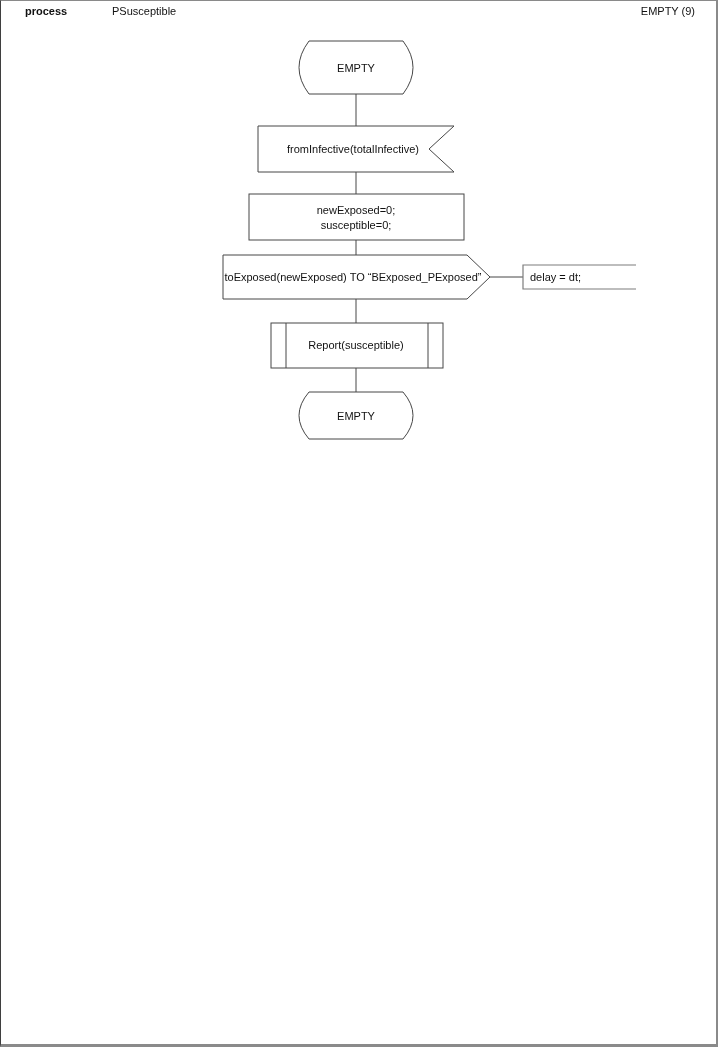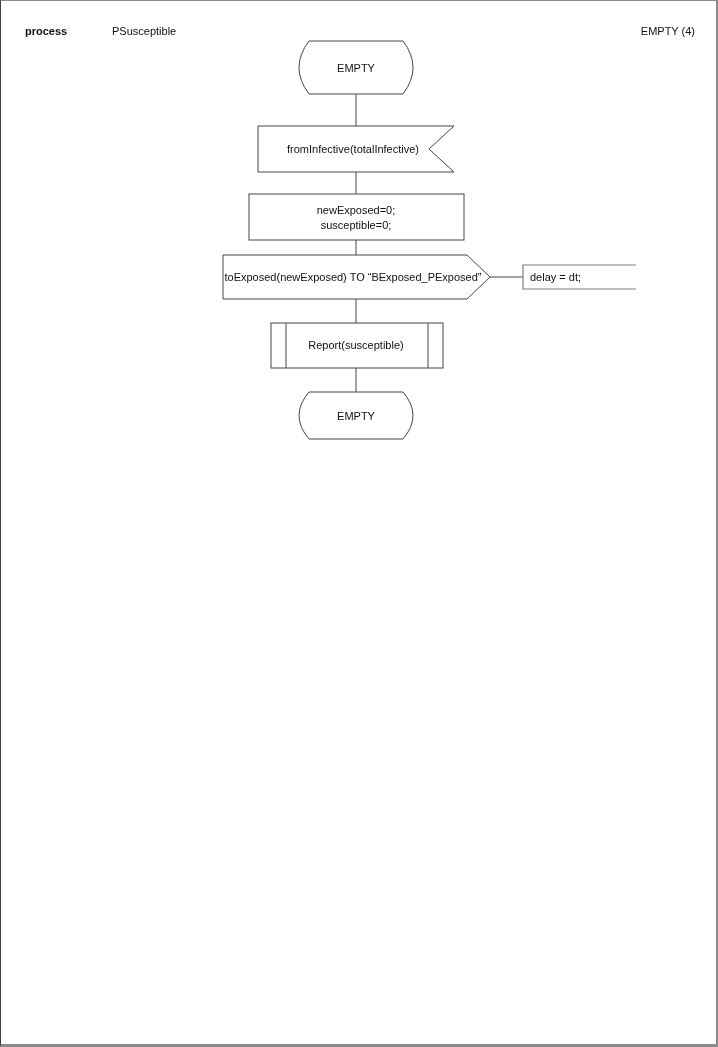--- a/index.html
+++ b/index.html
@@ -18,21 +18,21 @@
     background:var(--bg);
     border-top:1px solid var(--page-border);
     border-right:2px solid var(--page-border);
     border-bottom:3px solid var(--page-border);
     border-left:1px solid var(--page-border-left);
     font-family:"Liberation Sans", sans-serif;
     overflow:hidden;
   }
   .hdr{
     position:absolute;
-    top:24px;
+    top:4px;
     font-size:11px;
     color:var(--text);
     white-space:nowrap;
   }
   .hdr-kind{left:24px;font-weight:bold;}
   .hdr-name{left:87px;padding-left:24px;}
   .hdr-page{right:21px;}
   svg{position:absolute;left:0;top:0;}
   .shape{fill:#ffffff;stroke:var(--line);stroke-width:1;}
   .conn{stroke:var(--line);stroke-width:1;}
@@ -44,21 +44,21 @@
   }
   .mid{text-anchor:middle;}
 </style>
 </head>
 <body>
 
 <div class="page">
 
   <div class="hdr hdr-kind">process</div>
   <div class="hdr hdr-name">PSusceptible</div>
-  <div class="hdr hdr-page">EMPTY (4)</div>
+  <div class="hdr hdr-page">EMPTY (9)</div>
 
   <svg width="718" height="1047" viewBox="0 0 718 1047">
 
     <line class="conn" x1="355" y1="93" x2="355" y2="125"></line>
     <line class="conn" x1="355" y1="171" x2="355" y2="193"></line>
     <line class="conn" x1="355" y1="239" x2="355" y2="254"></line>
     <line class="conn" x1="355" y1="298" x2="355" y2="322"></line>
     <line class="conn" x1="355" y1="367" x2="355" y2="391"></line>
     <line class="conn" x1="489" y1="276" x2="522" y2="276"></line>
 

